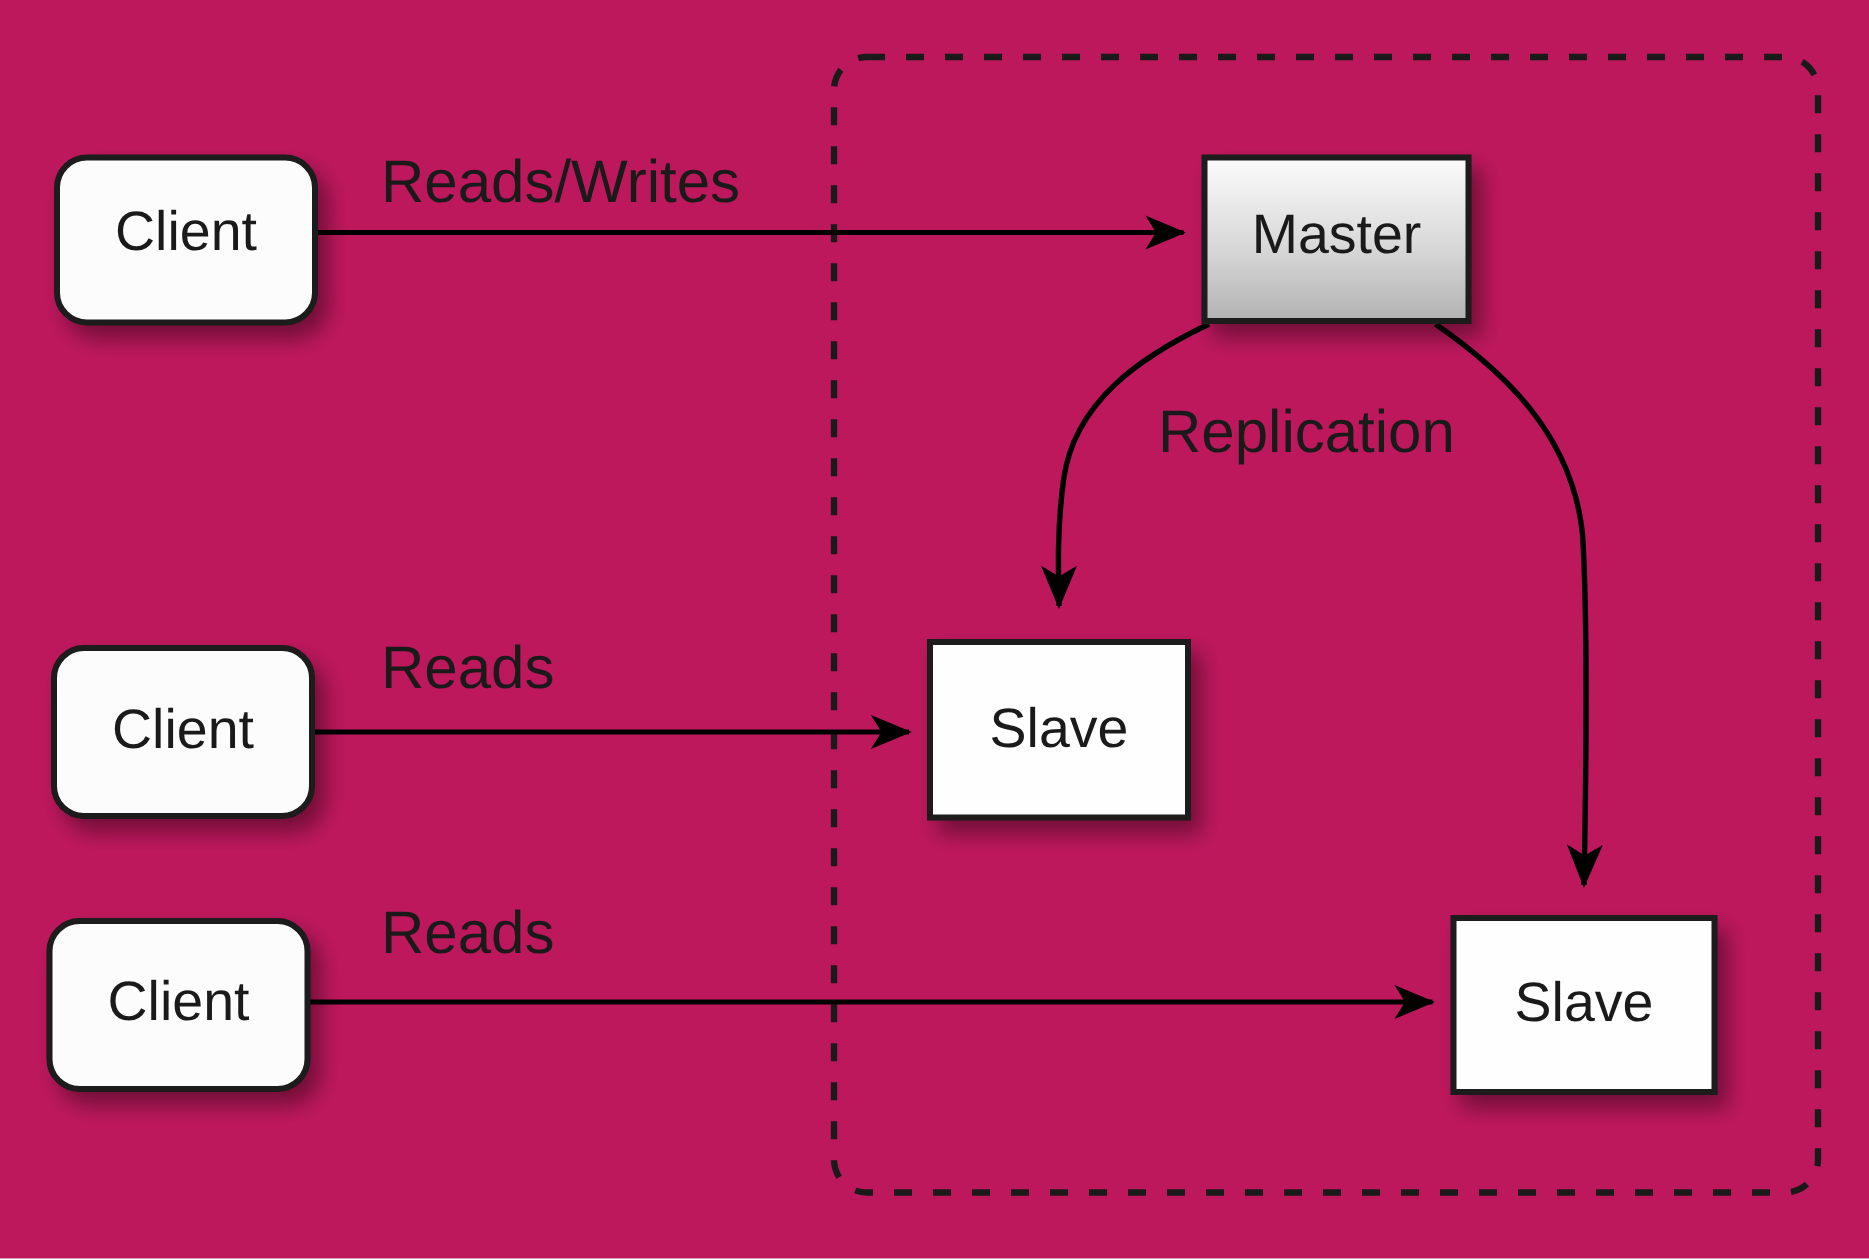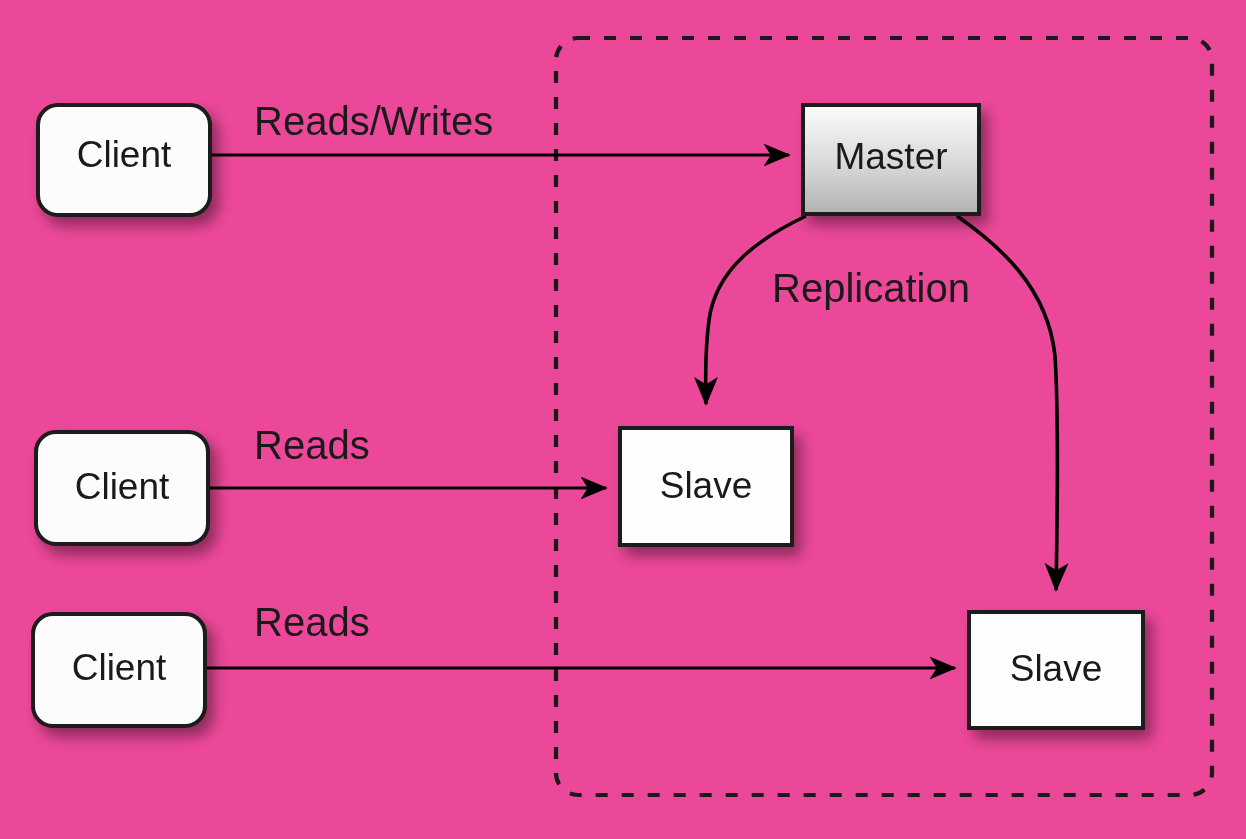--- a/index.html
+++ b/index.html
@@ -8,21 +8,21 @@
     padding: 0;
     background: #ffffff;
   }
   body {
     font-family: "Liberation Sans", sans-serif;
   }
   #stage {
     position: relative;
     width: 1246px;
     height: 839px;
-    background: #ec4899;
+    background: #be185d;
     overflow: hidden;
   }
   #diagram-svg {
     position: absolute;
     left: 0;
     top: 0;
     width: 1246px;
     height: 839px;
   }
   .node-label {

